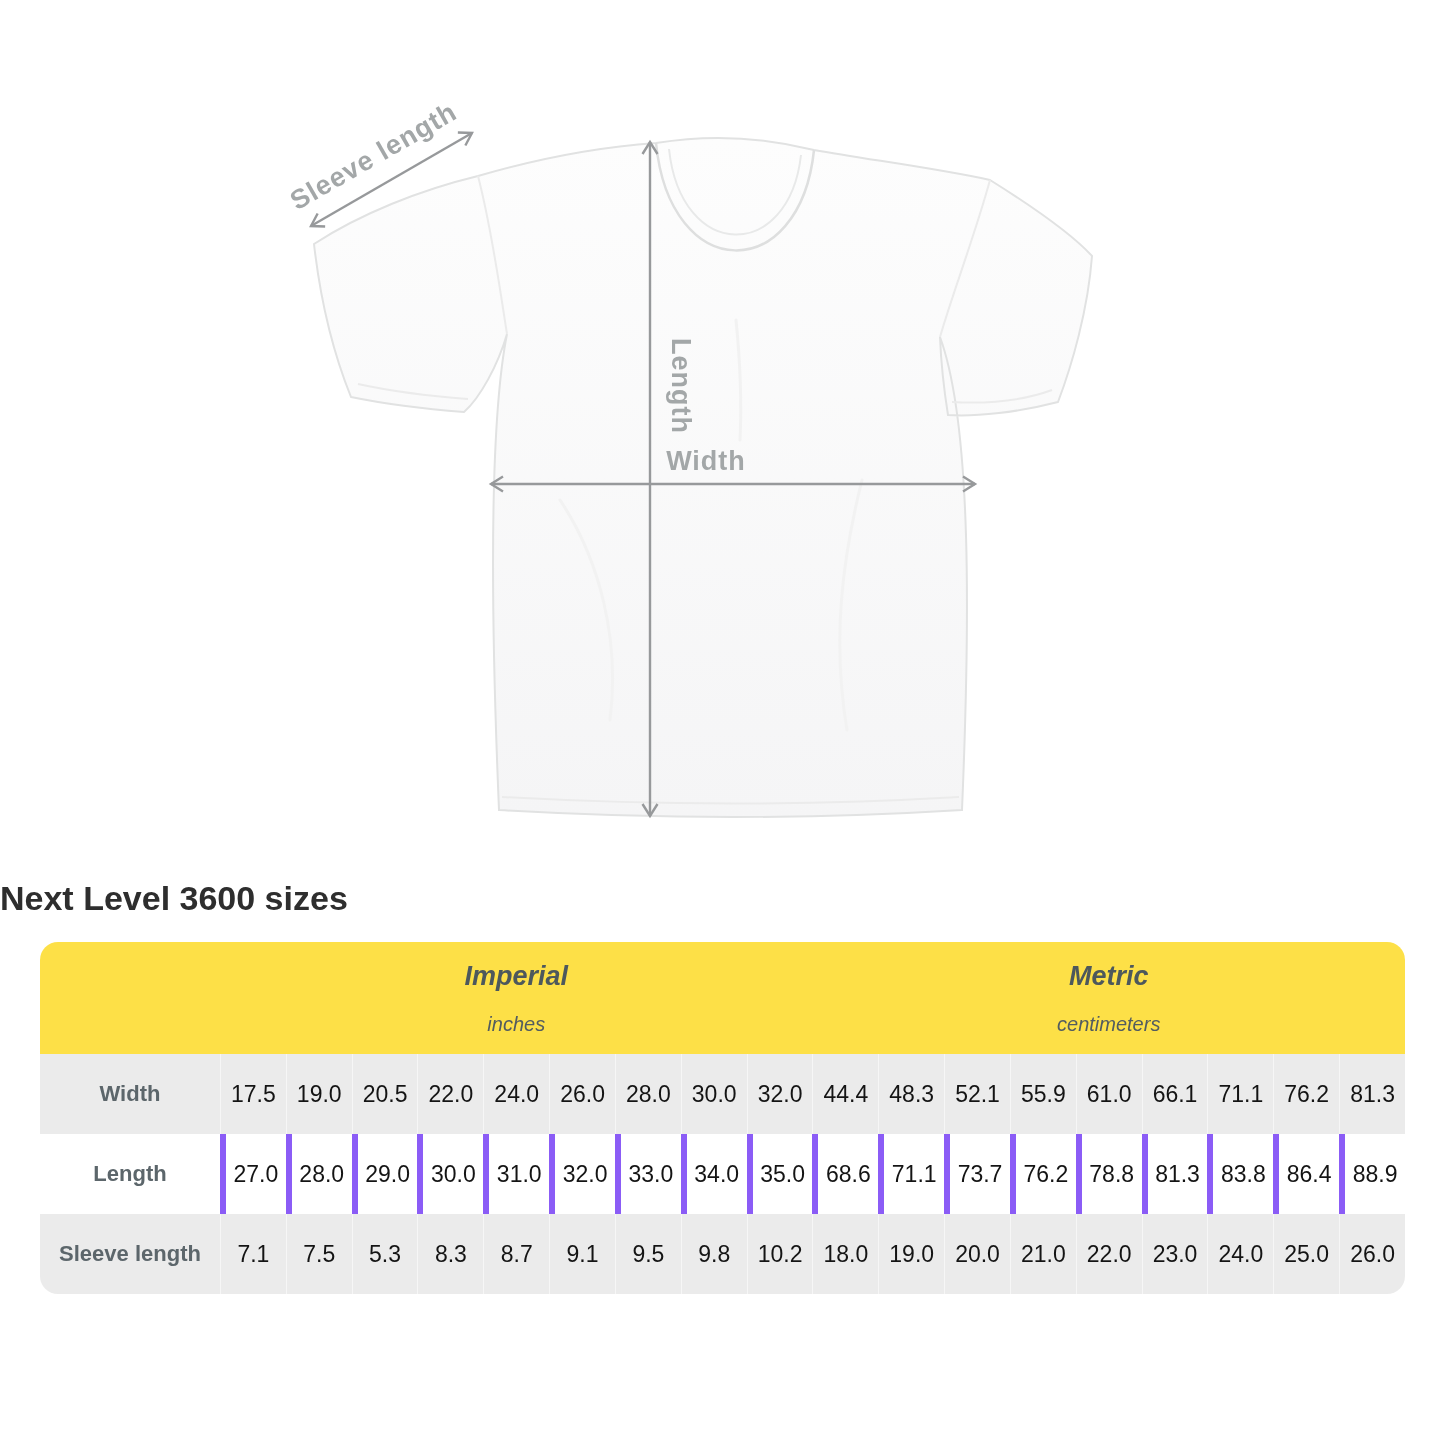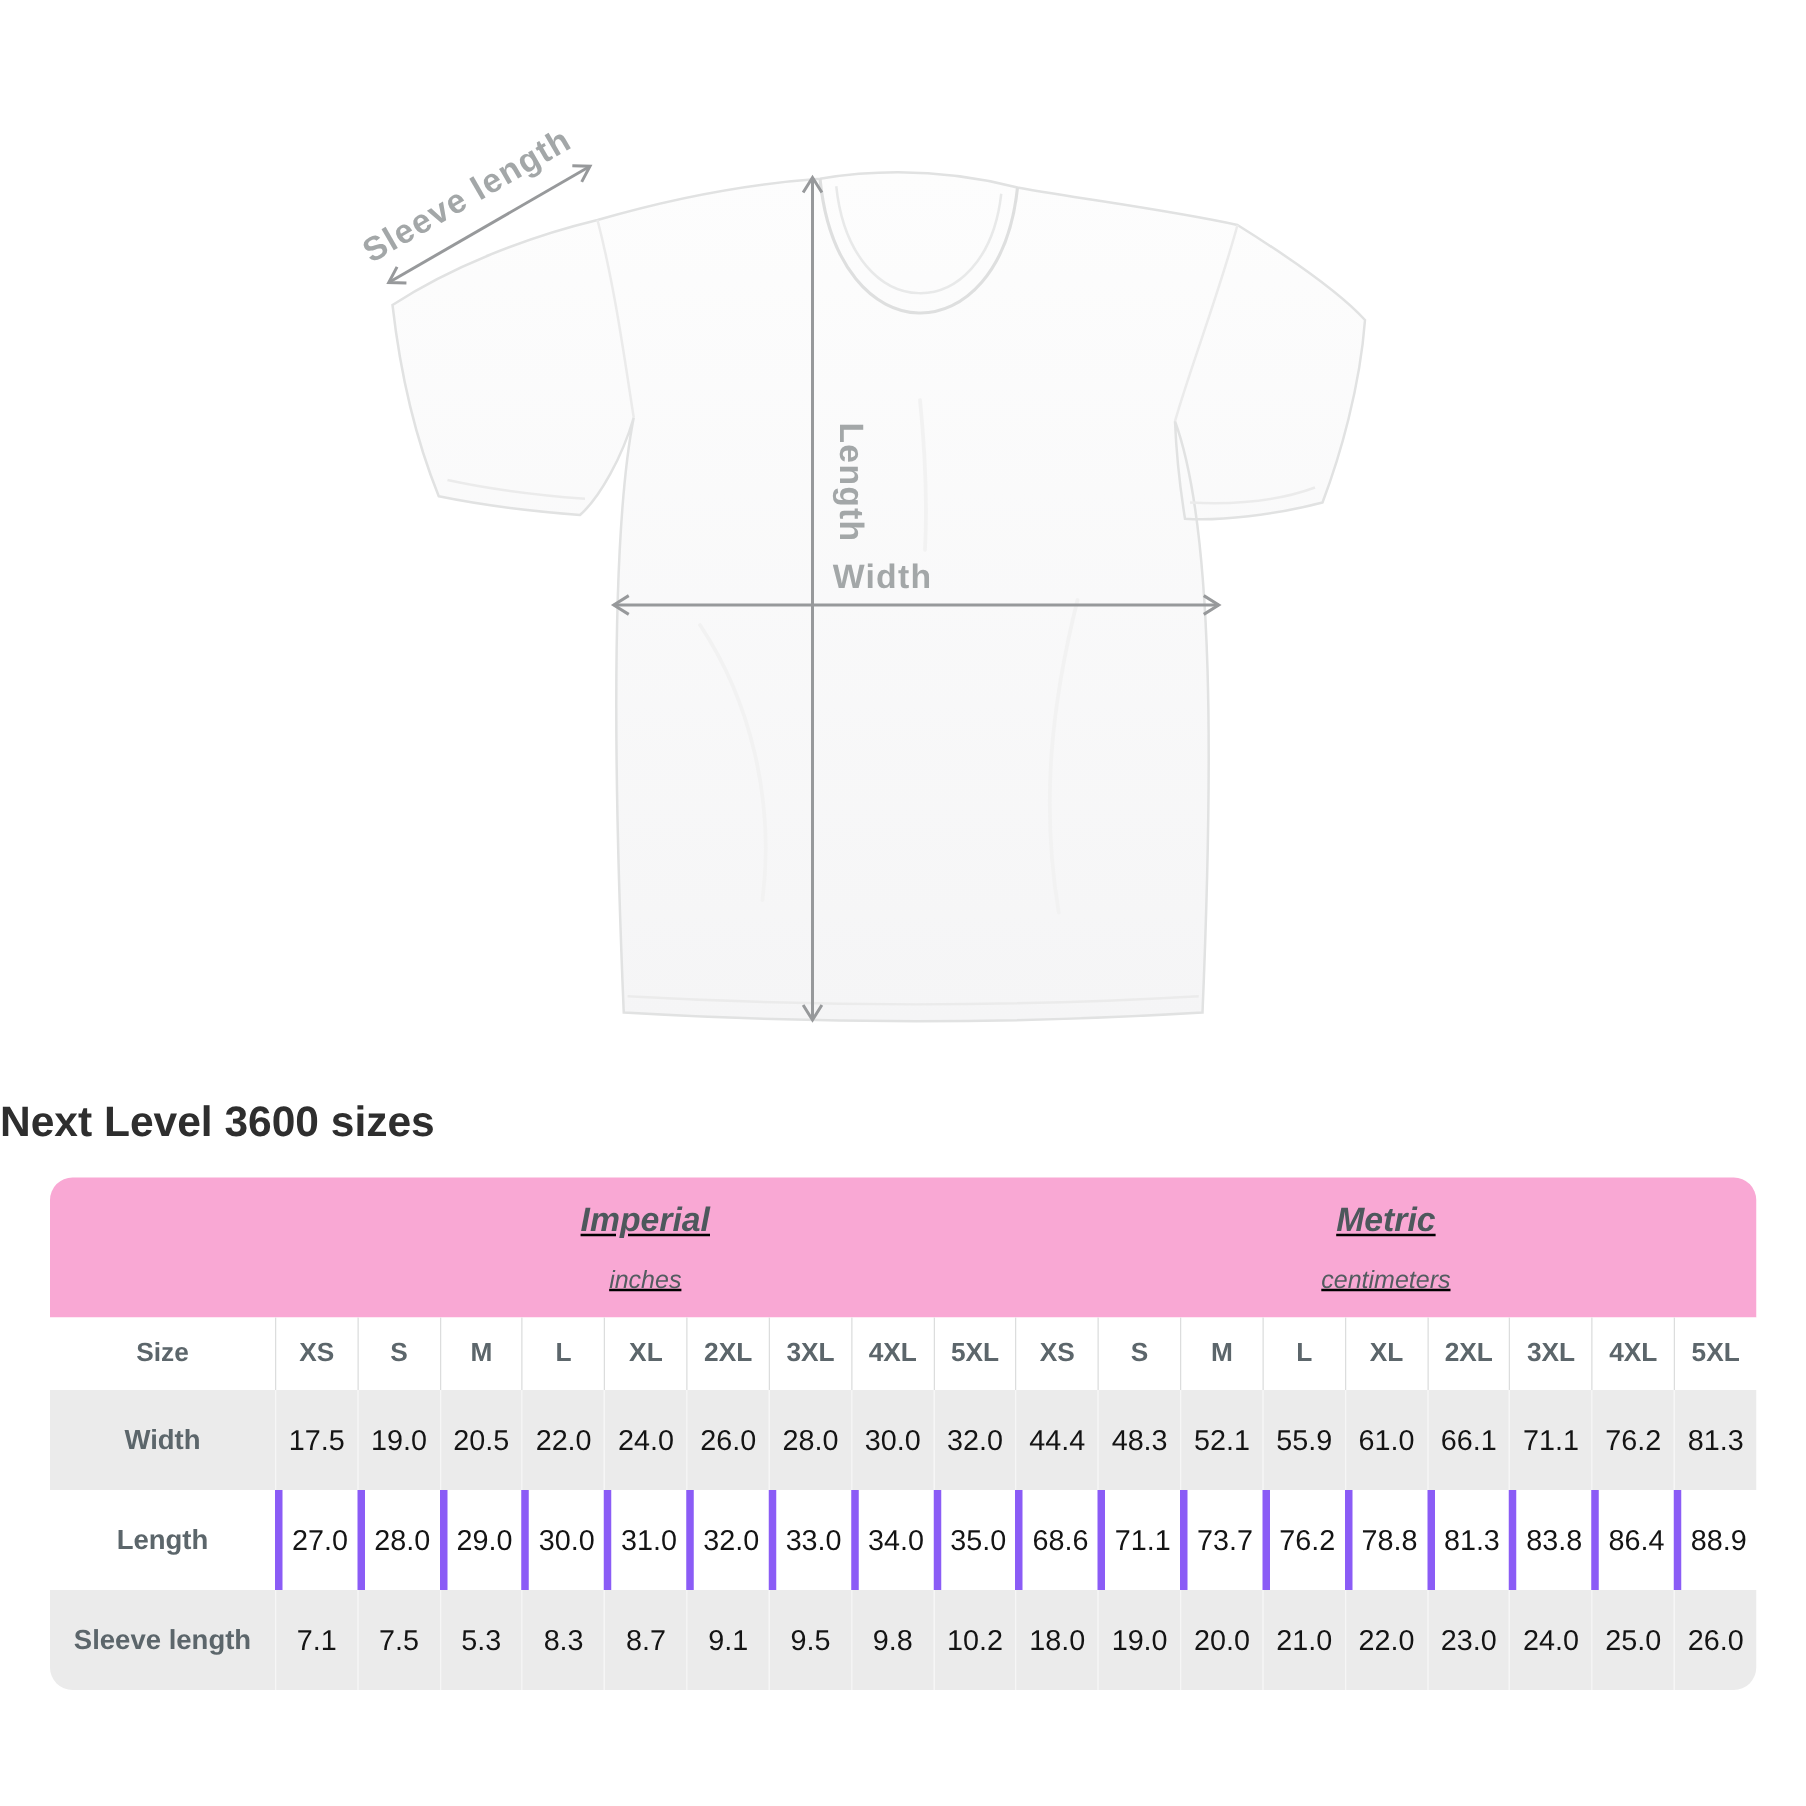--- a/index.html
+++ b/index.html
@@ -30,21 +30,21 @@
   
   .chart-wrap{margin:24px 40px 0 40px;}
   table.size-chart{
     width:1365px; table-layout:fixed; border-collapse:separate; border-spacing:0;
   }
   table.size-chart col.c-label{width:180px;}
   table.size-chart th, table.size-chart td{
     padding:0; text-align:center; vertical-align:middle; font-weight:normal;
   }
   tr.band-row th{
-    background:#f9a8d4; height:112px;text-decoration:underline;
+    background:#fde047; height:112px;
   }
   tr.band-row th:first-child{border-top-left-radius:18px;}
   tr.band-row th:last-child{border-top-right-radius:18px;}
   .group-name{font-size:27px;font-weight:bold;font-style:italic;color:#4d585c;line-height:30px;}
   .group-sub{font-size:20px;font-style:italic;color:#535c60;margin-top:22px;line-height:22px;}
   tr.size-row th{
     background:#ffffff;height:58px;font-size:21px;font-weight:bold;color:#5c666b;
   }
   tr.size-row th:not(:first-child){border-left:1px solid #dcdddd;}
   tr.data-row th{
@@ -146,41 +146,20 @@
         <tr class="band-row">
           <th></th>
           <th colspan="9">
             <div class="group-name">Imperial</div>
             <div class="group-sub">inches</div>
           </th>
           <th colspan="9">
             <div class="group-name">Metric</div>
             <div class="group-sub">centimeters</div>
           </th>
-        </tr>
-        <tr class="size-row">
-          <th>Size</th>
-          <th>XS</th>
-          <th>S</th>
-          <th>M</th>
-          <th>L</th>
-          <th>XL</th>
-          <th>2XL</th>
-          <th>3XL</th>
-          <th>4XL</th>
-          <th>5XL</th>
-          <th>XS</th>
-          <th>S</th>
-          <th>M</th>
-          <th>L</th>
-          <th>XL</th>
-          <th>2XL</th>
-          <th>3XL</th>
-          <th>4XL</th>
-          <th>5XL</th>
         </tr>
       </thead>
       <tbody>
         <tr class="data-row row-gray">
           <th>Width</th>
           <td>17.5</td>
           <td>19.0</td>
           <td>20.5</td>
           <td>22.0</td>
           <td>24.0</td>

